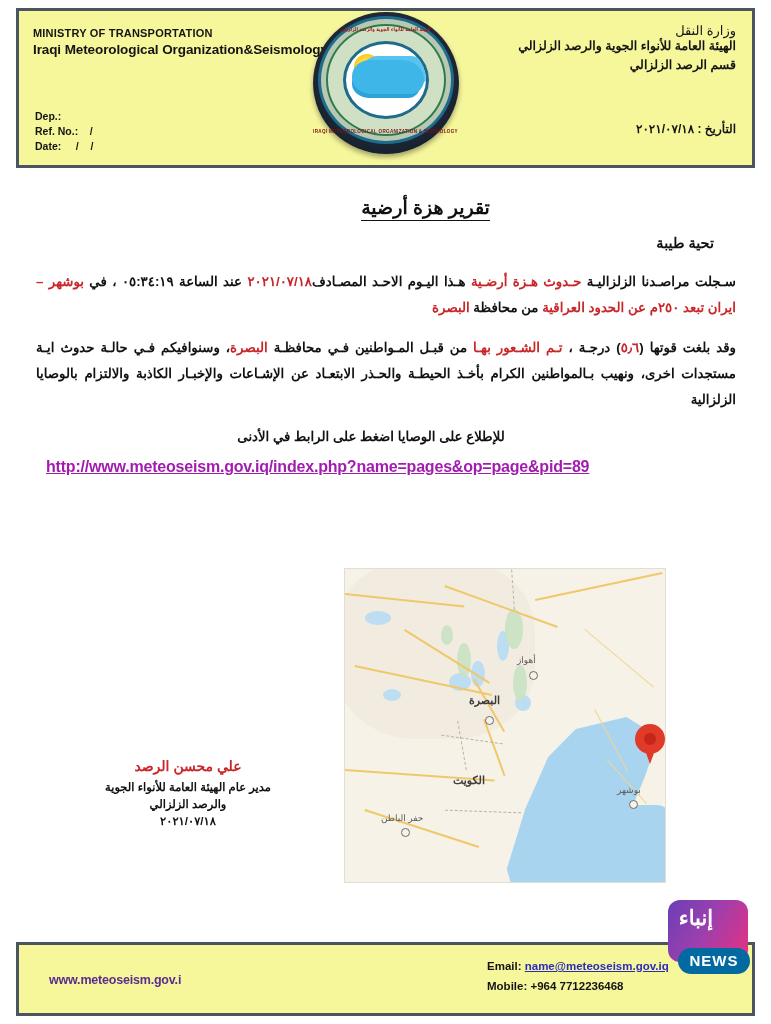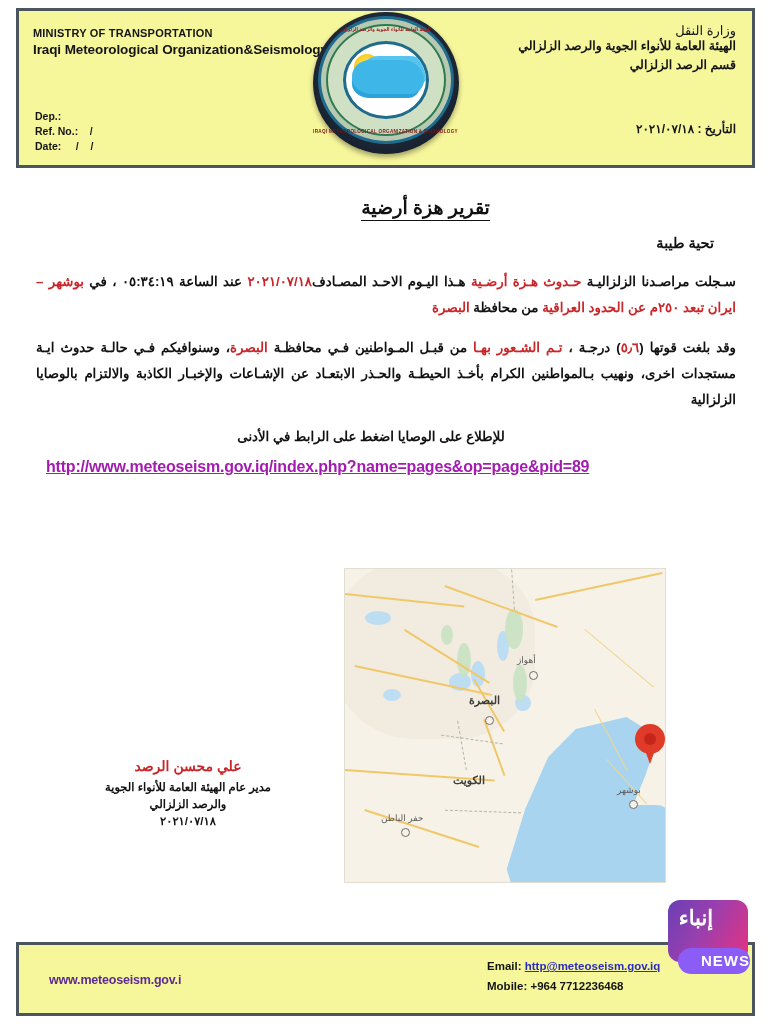--- a/index.html
+++ b/index.html
@@ -434,26 +434,26 @@
     line-height: 1.15;
     letter-spacing: -1px;
   }
   .news-logo .news-pill {
     position: absolute;
     left: 10px;
     top: 48px;
     width: 72px;
     height: 26px;
     border-radius: 13px;
-    background: #8b5cf6;
+    background: #0369a1;
     color: #ffffff;
     font-size: 15px;
     font-weight: bold;
     letter-spacing: 1px;
-    text-align: right;
+    text-align: center;
     line-height: 26px;
   }
 </style>
 </head>
 <body>
 
 <div class="header-box">
   <div class="header-en">
     <div class="line1">MINISTRY OF TRANSPORTATION</div>
     <div class="line2">Iraqi Meteorological Organization&amp;Seismology</div>
@@ -573,21 +573,21 @@
   <div class="role1">مدير عام الهيئة العامة للأنواء الجوية</div>
   <div class="role2">والرصد الزلزالي</div>
   <div class="sig-date">٢٠٢١/٠٧/١٨</div>
 </div>
 
 <div class="footer-box">
   <div class="footer-web">www.meteoseism.gov.i</div>
   <div class="footer-contact">
     <div>
       <span>Email:</span>
-      <span class="mail-link">http@meteoseism.gov.iq</span>
+      <span class="mail-link">name@meteoseism.gov.iq</span>
     </div>
     <div>
       <span>Mobile:</span>
       <span>+964 7712236468</span>
     </div>
   </div>
 </div>
 
 <div class="news-logo">
   <div class="tile"></div>

